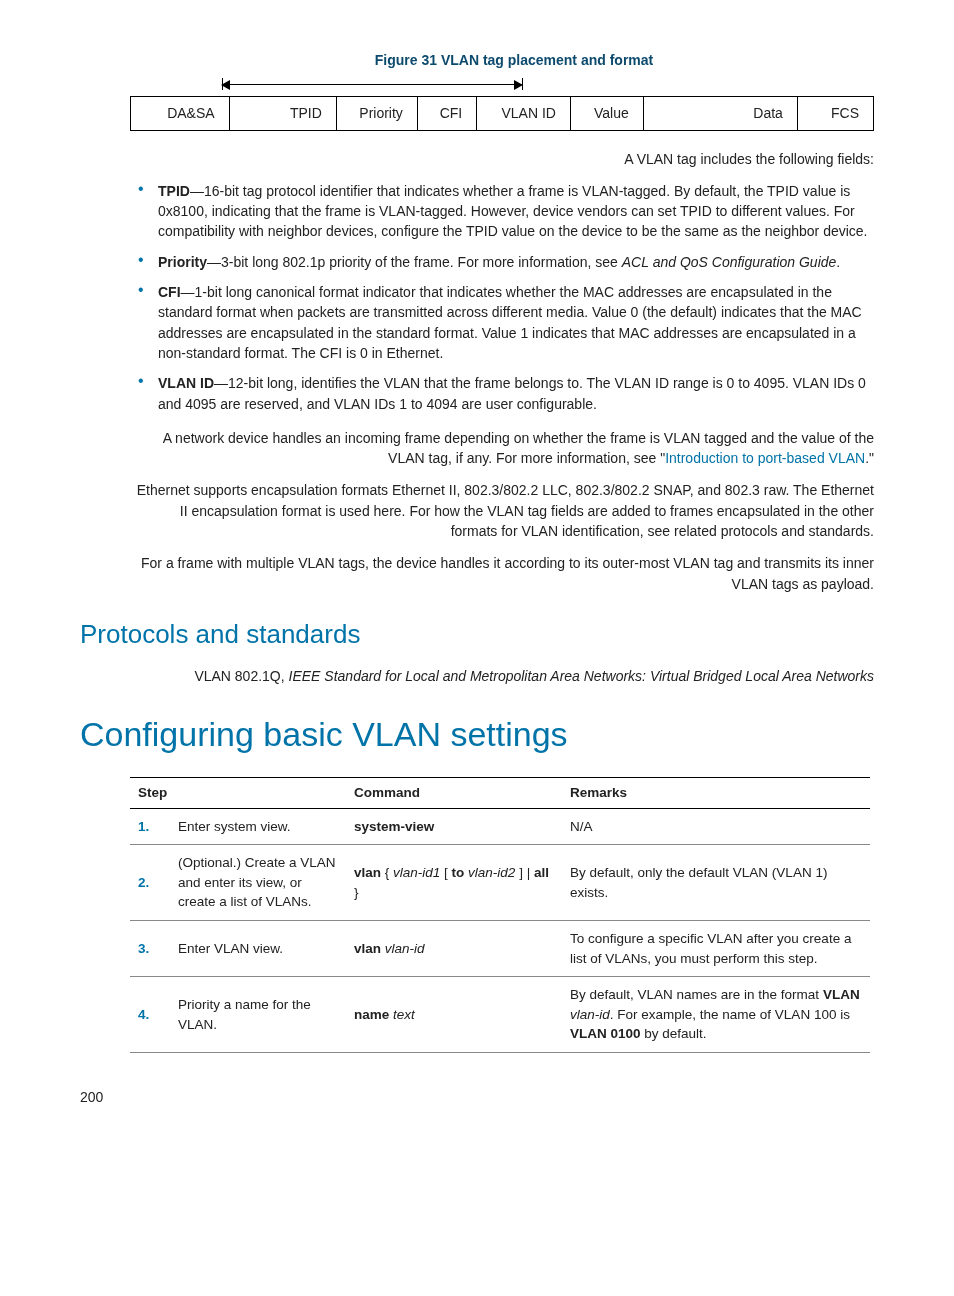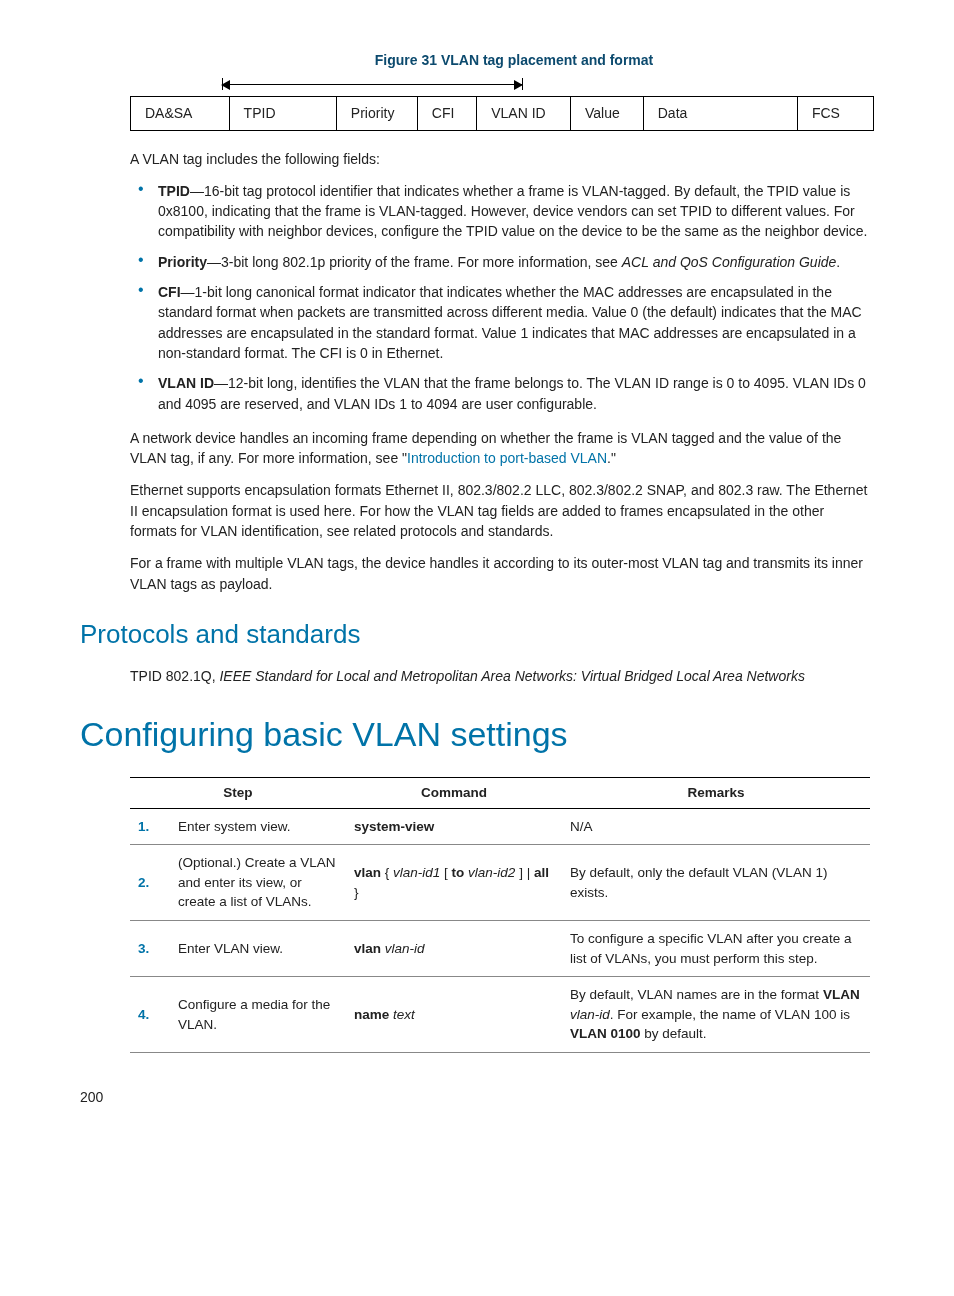--- a/index.html
+++ b/index.html
@@ -53,26 +53,27 @@
   .arrow-line::after  { right: -1px; border-left: 9px solid #000; }
   .tick { position:absolute; top:0; width:1px; height:12px; background:#000; }
   .tick.l { left:92px; } .tick.r { left:392px; }
 
   .frame-table {
     border-collapse: collapse;
   }
   .frame-table td {
     border: 1px solid #000;
     padding: 6px 14px;
-    text-align: left;
+    text-align: right;
     font-size: 14px;
   }
 
   p.body {
     margin: 12px 0 12px 50px;
+    text-align: right;
   }
   ul.bullets {
     margin: 6px 0 14px 50px;
     padding-left: 28px;
   }
   ul.bullets li {
     margin-bottom: 10px;
     list-style: none;
     position: relative;
   }
@@ -101,21 +102,21 @@
     margin: 24px 0 18px 0;
   }
 
   table.steps {
     border-collapse: collapse;
     width: 740px;
     margin-left: 50px;
     font-size: 13.5px;
   }
   table.steps th {
-    text-align: center;
+    text-align: left;
     border-top: 1.5px solid #000;
     border-bottom: 1px solid #000;
     padding: 5px 8px;
     font-weight: bold;
   }
   table.steps td {
     border-bottom: 1px solid #888;
     padding: 8px 8px;
     vertical-align: middle;
   }
@@ -178,21 +179,21 @@
 
 <p class="body">
   <span>A network device handles an incoming frame depending on whether the frame is VLAN tagged and the value of the VLAN tag, if any. For more information, see "</span><span class="link">Introduction to port-based VLAN</span><span>."</span>
 </p>
 
 <p class="body">Ethernet supports encapsulation formats Ethernet II, 802.3/802.2 LLC, 802.3/802.2 SNAP, and 802.3 raw. The Ethernet II encapsulation format is used here. For how the VLAN tag fields are added to frames encapsulated in the other formats for VLAN identification, see related protocols and standards.</p>
 <p class="body">For a frame with multiple VLAN tags, the device handles it according to its outer-most VLAN tag and transmits its inner VLAN tags as payload.</p>
 
 <h2 class="section">Protocols and standards</h2>
 <p class="body">
-  <span>TPID 802.1Q, </span><span class="italic">IEEE Standard for Local and Metropolitan Area Networks: Virtual Bridged Local Area Networks</span>
+  <span>VLAN 802.1Q, </span><span class="italic">IEEE Standard for Local and Metropolitan Area Networks: Virtual Bridged Local Area Networks</span>
 </p>
 
 <h1 class="chapter">Configuring basic VLAN settings</h1>
 
 <table class="steps">
   <tbody>
       <tr>
     <th colspan="2">Step</th>
     <th>Command</th>
     <th>Remarks</th>
@@ -214,21 +215,21 @@
   <tr>
     <td class="num">3.</td>
     <td>Enter VLAN view.</td>
     <td>
       <span class="cmd-bold">vlan</span><span> </span><span class="cmd-ital">vlan-id</span>
     </td>
     <td>To configure a specific VLAN after you create a list of VLANs, you must perform this step.</td>
   </tr>
   <tr>
     <td class="num">4.</td>
-    <td>Configure a media for the VLAN.</td>
+    <td>Priority a name for the VLAN.</td>
     <td>
       <span class="cmd-bold">name</span><span> </span><span class="cmd-ital">text</span>
     </td>
     <td>
       <span>By default, VLAN names are in the format </span><span class="cmd-bold">VLAN</span><span> </span><span class="cmd-ital">vlan-id</span><span>. For example, the name of VLAN 100 is </span><span class="cmd-bold">VLAN 0100</span><span> by default.</span>
     </td>
   </tr>
 </tbody>
   </table>
 

